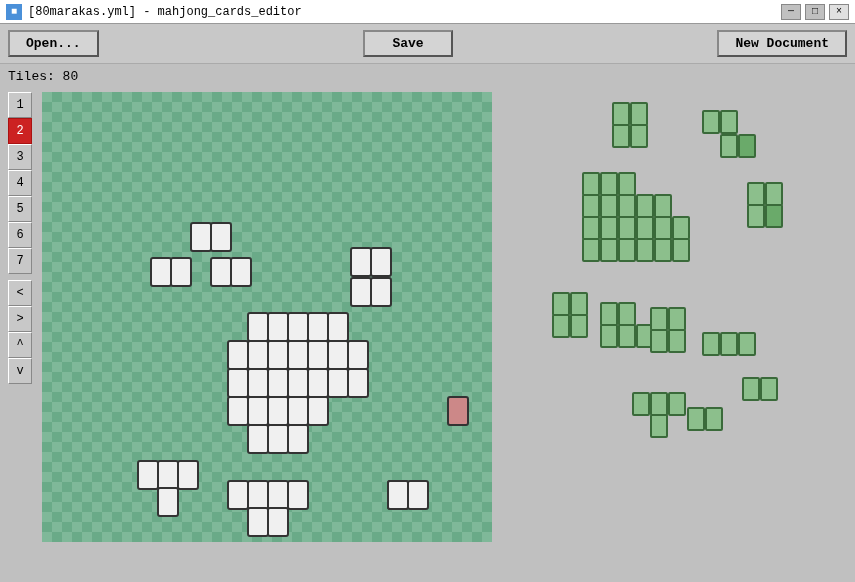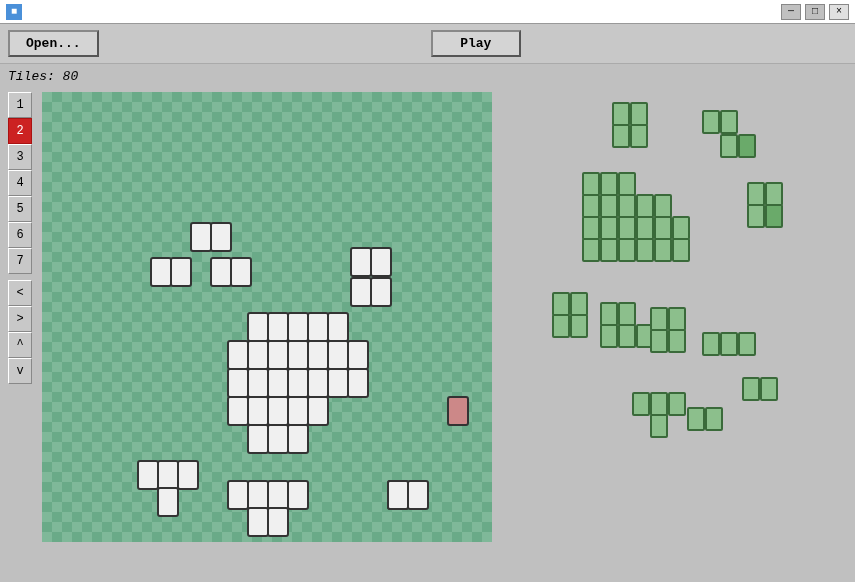--- a/index.html
+++ b/index.html
@@ -77,21 +77,21 @@
       cursor: pointer;
       min-width: 90px;
       text-align: center;
     }
     .toolbar-spacer { flex: 1; }
     .info-bar {
       padding: 4px 8px 2px 8px;
       font-size: 13px;
       color: #000;
     }
-    .info-line { line-height: 1.4; font-style: italic; }
+    .info-line { line-height: 1.4; }
     .main-area {
       display: flex;
       padding: 4px 8px;
       gap: 10px;
       height: calc(582px - 24px - 46px - 44px);
     }
     .left-panel {
       display: flex;
       gap: 2px;
     }
@@ -176,33 +176,35 @@
     .ptile.dark {
       background: #6aaa6a;
     }
   </style>
 </head>
 <body>
 
 <div class="title-bar">
   <div class="title-bar-left">
     <div class="title-icon">■</div>
+    <span class="title-text">[80marakas.yml] - mahjong_cards_editor</span>
   </div>
   <div class="title-controls">
     <div class="title-btn">─</div>
     <div class="title-btn">□</div>
     <div class="title-btn close-btn">×</div>
   </div>
 </div>
 
 <div class="toolbar">
   <button class="toolbar-btn">Open...</button>
   <div class="toolbar-spacer"></div>
-  <button class="toolbar-btn">Play</button>
+  <button class="toolbar-btn">Save</button>
   <div class="toolbar-spacer"></div>
+  <button class="toolbar-btn">New Document</button>
 </div>
 
 <div class="info-bar">
   <div class="info-line">Tiles: 80</div>
 </div>
 
 <div class="main-area">
   <div class="left-panel">
 
     <div class="layer-buttons">

